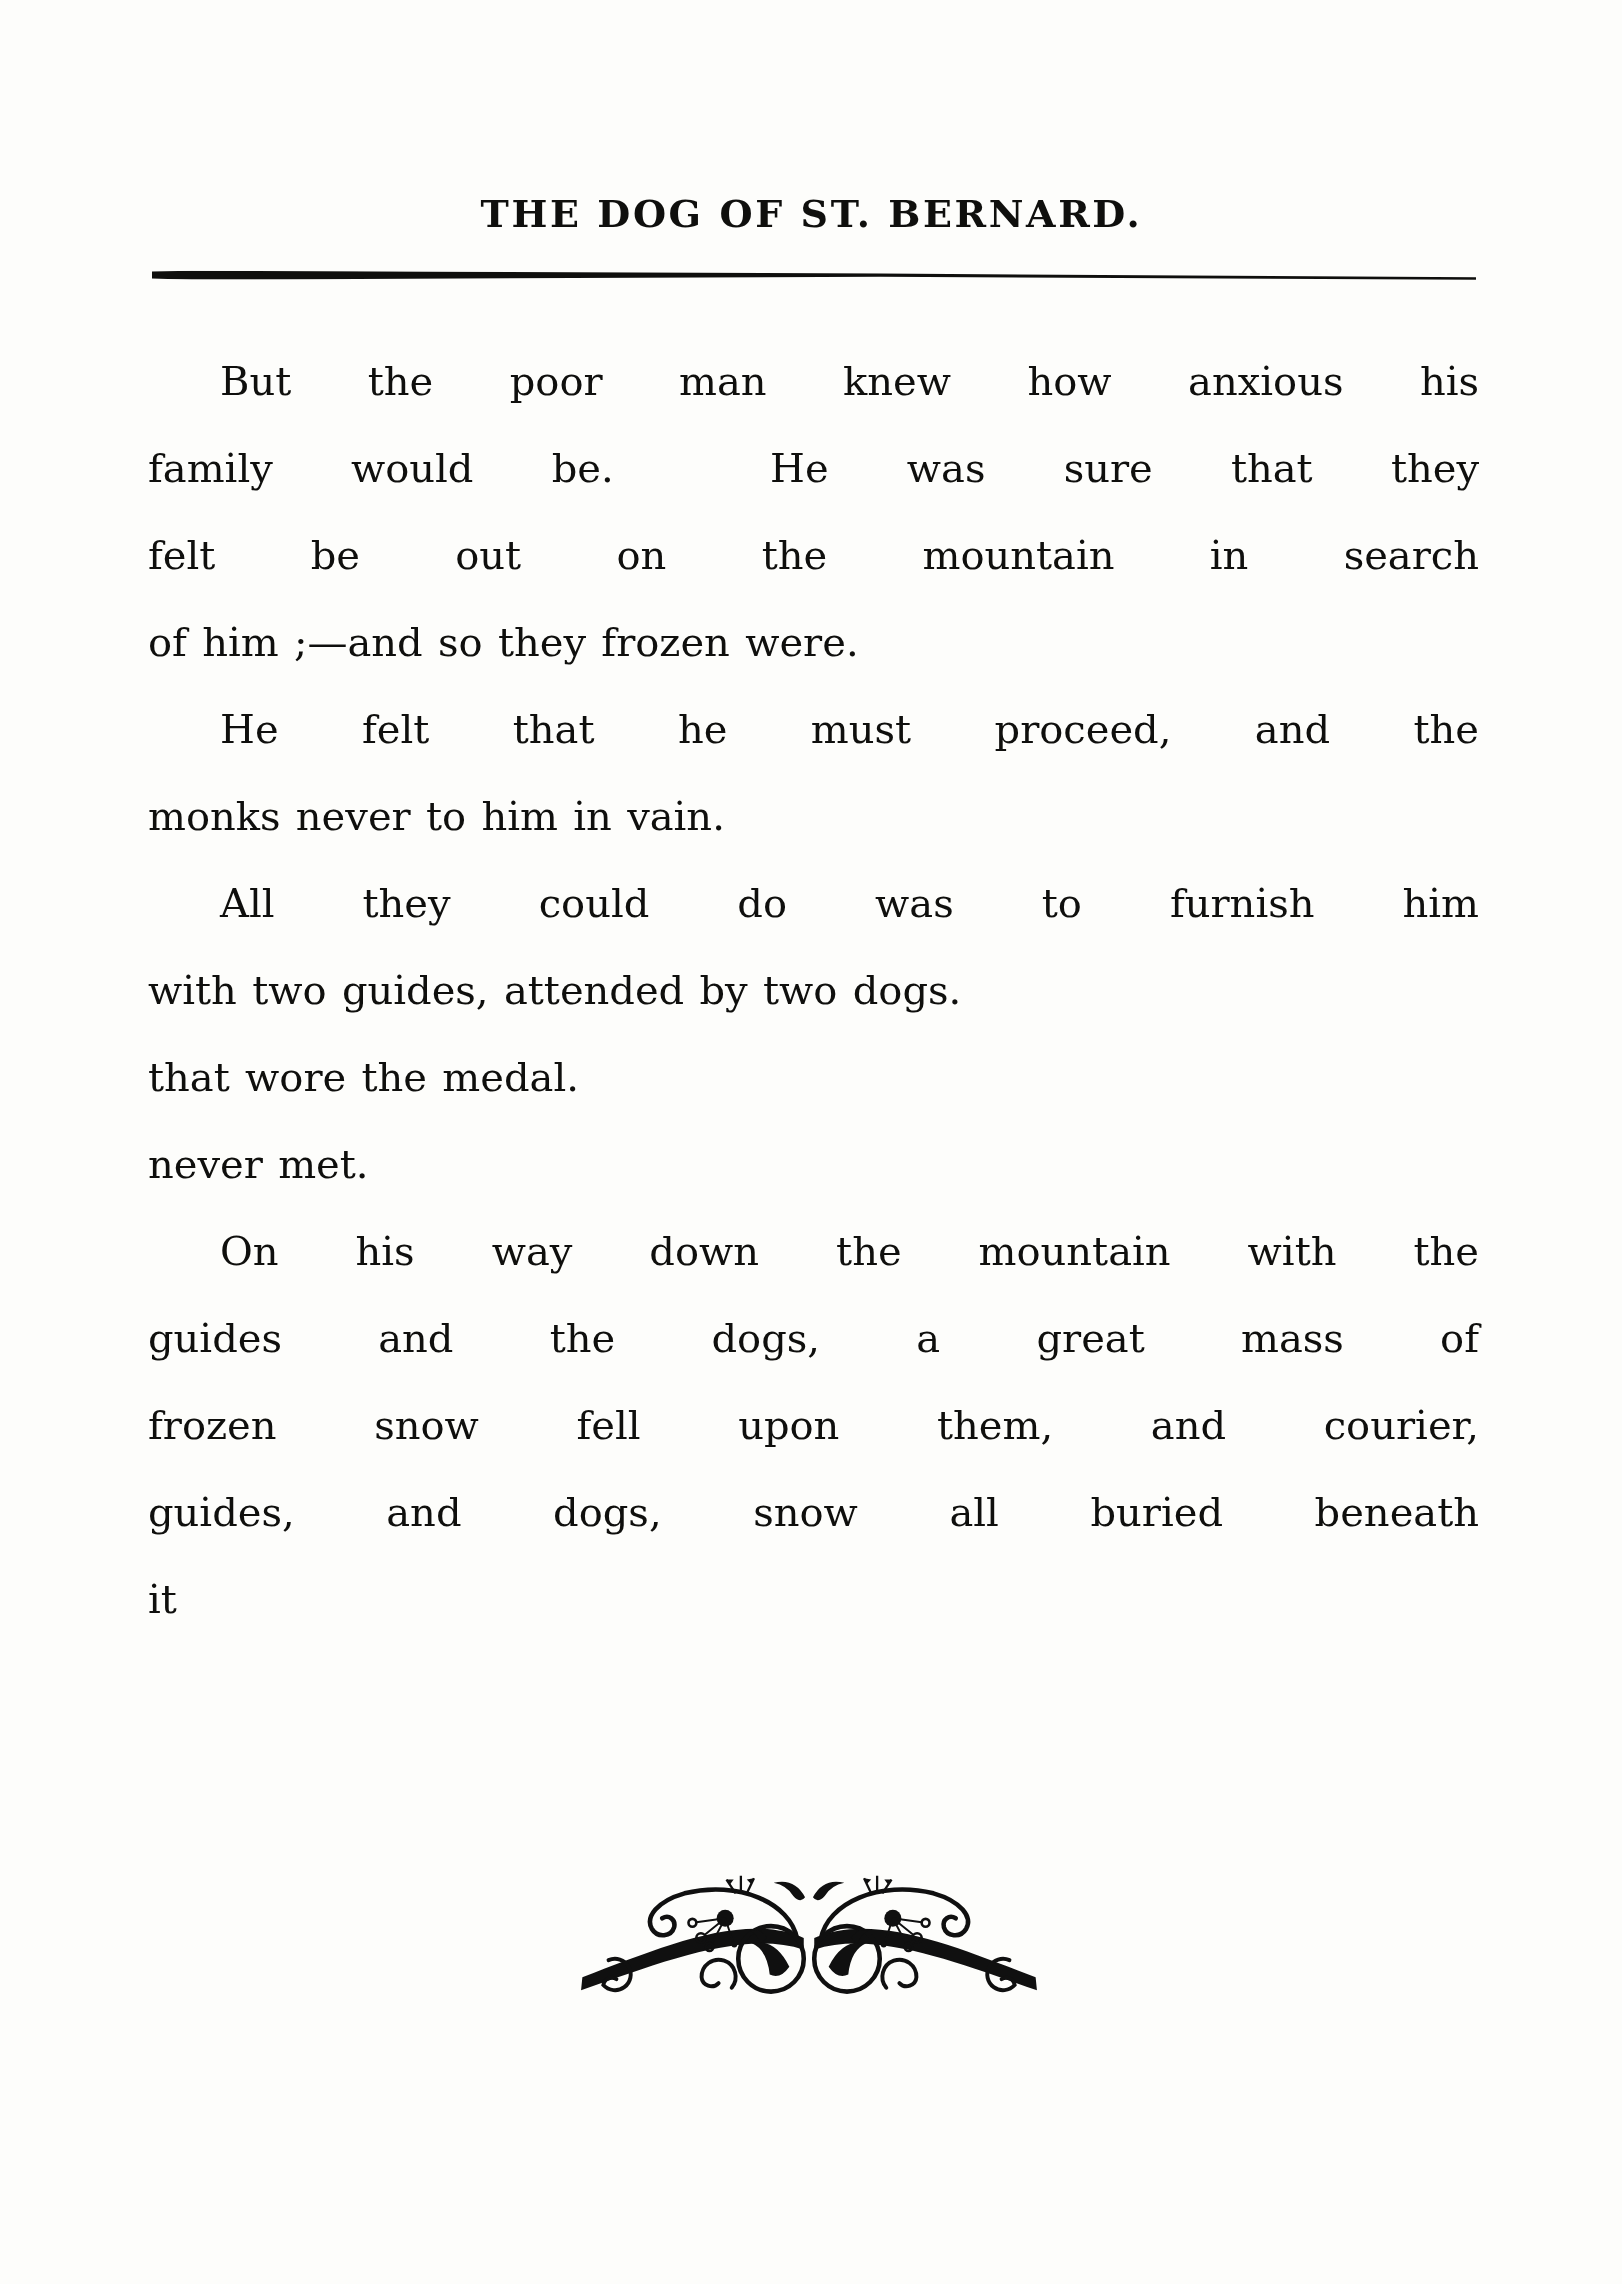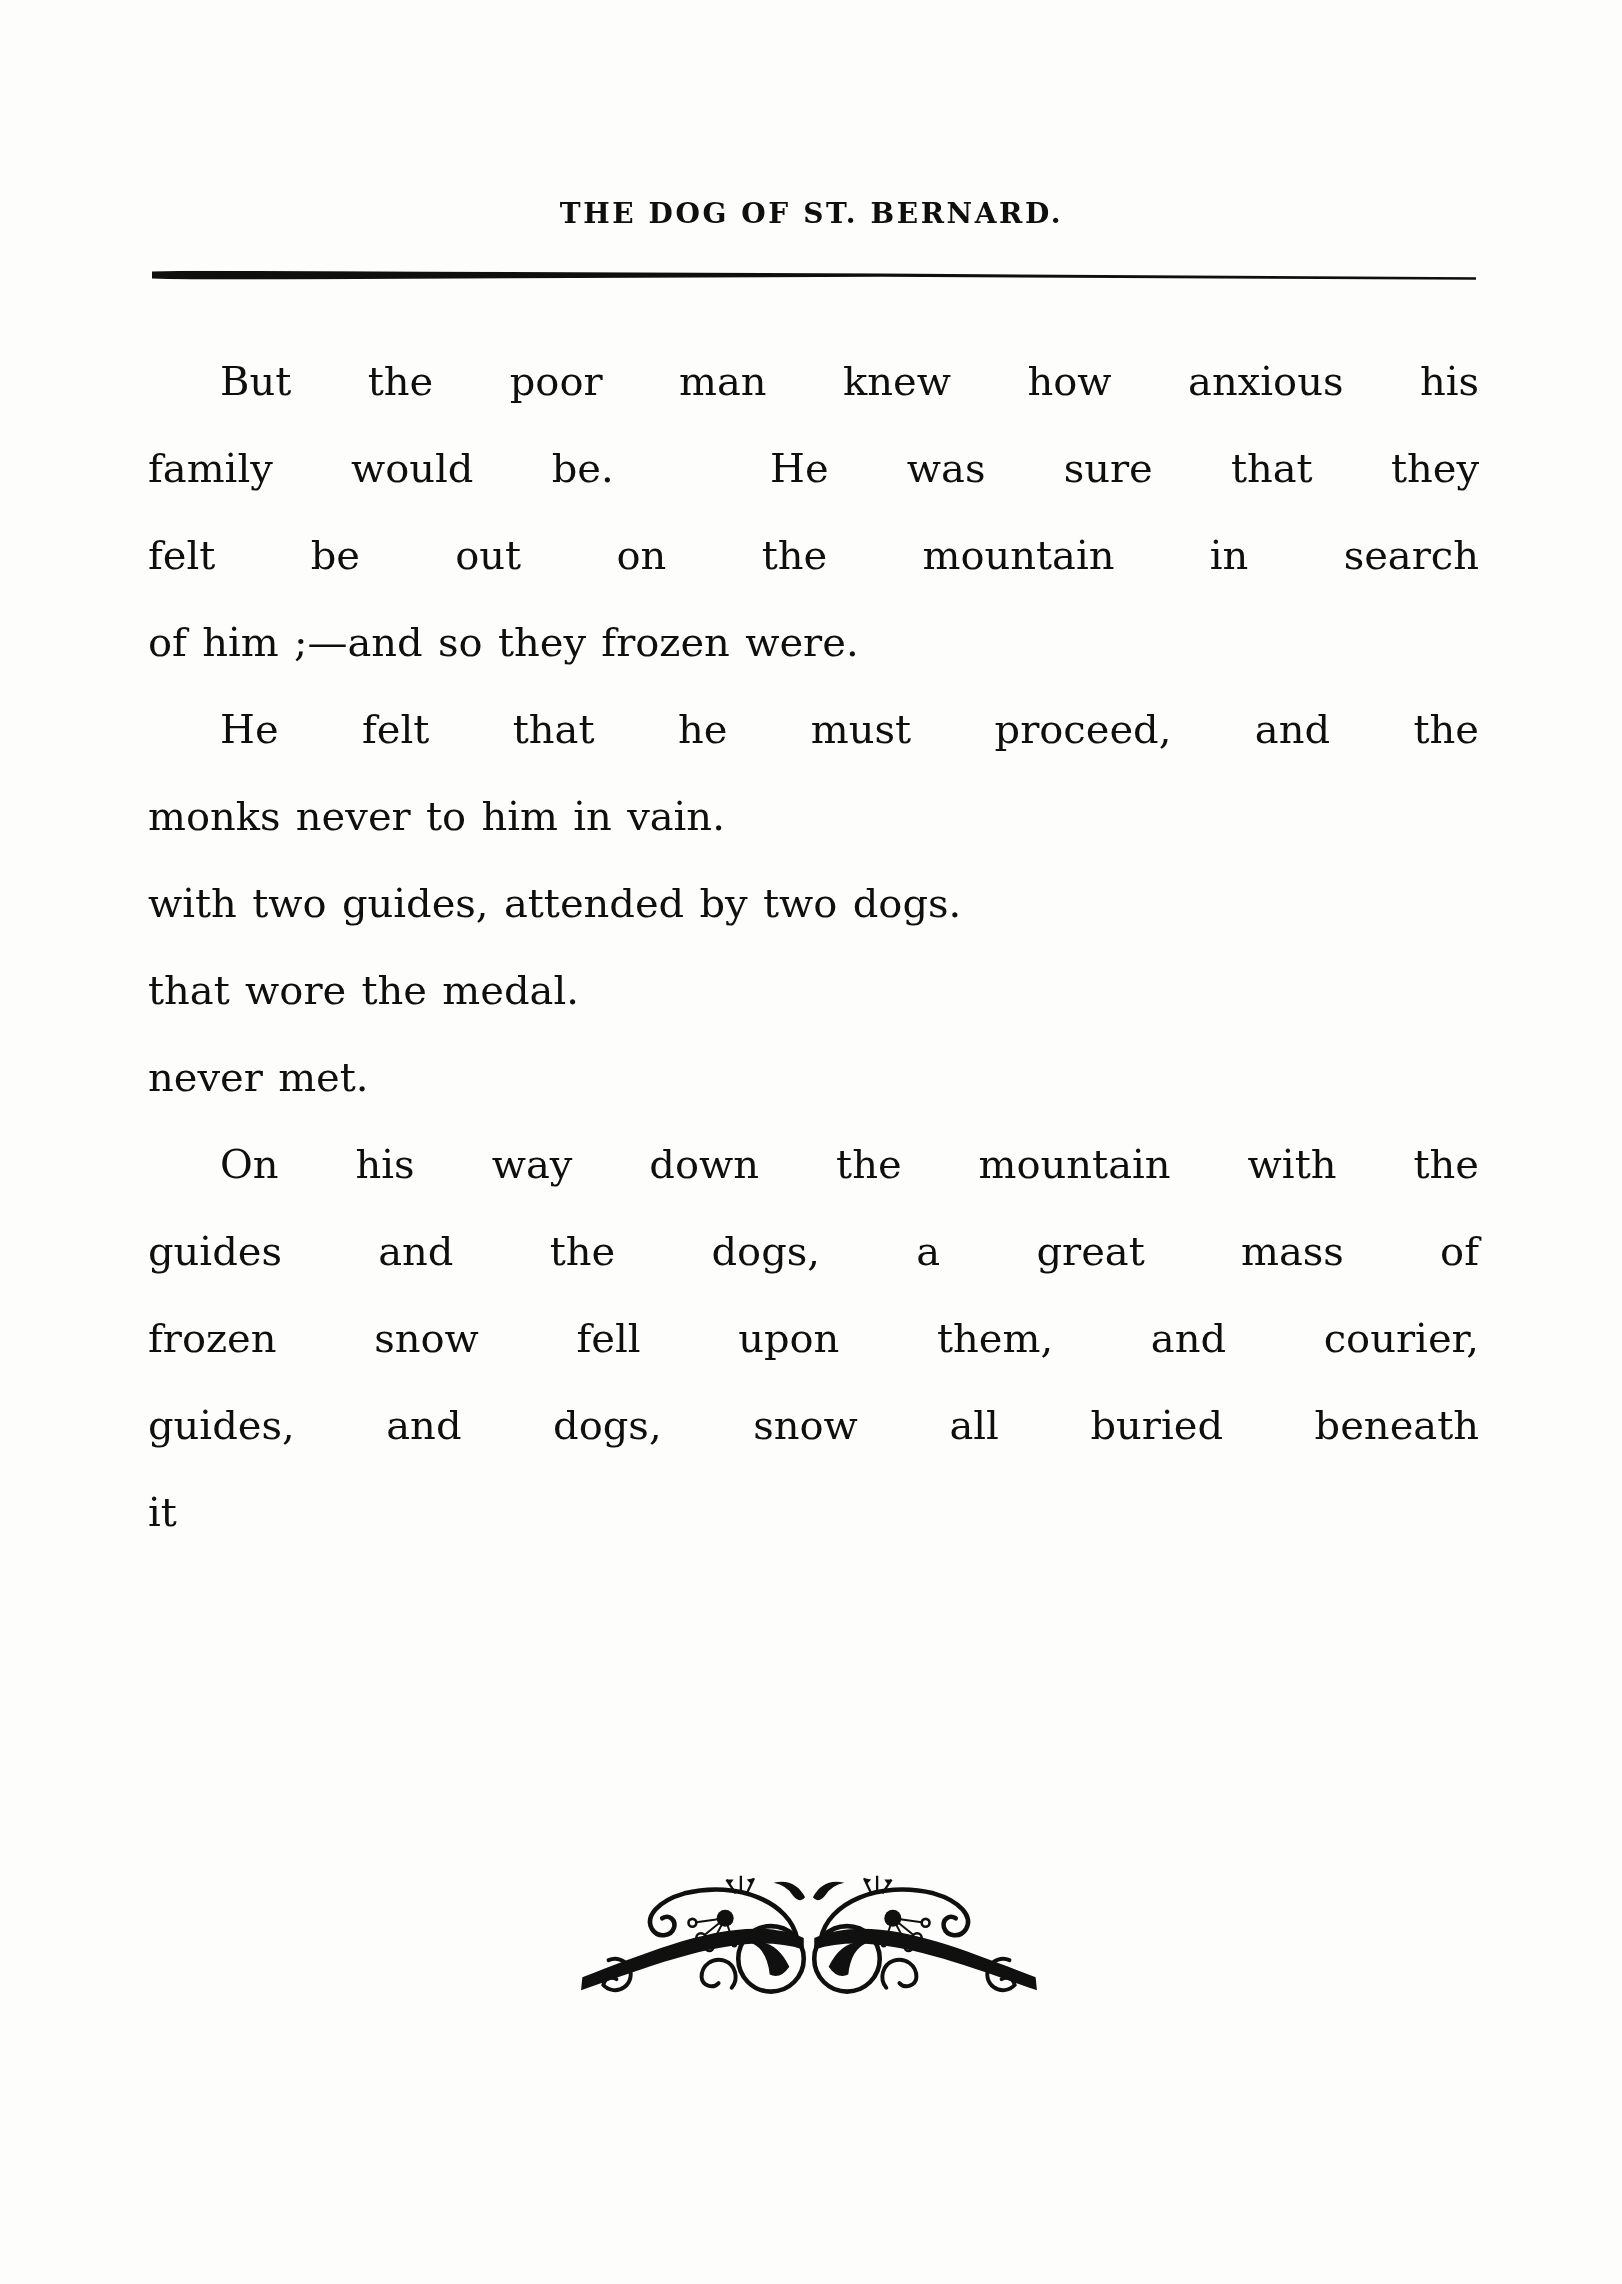--- a/index.html
+++ b/index.html
@@ -15,21 +15,21 @@
   .page {
     position: absolute;
     inset: 0;
   }
   .running-head {
     position: absolute;
     top: 191px;
     left: 145px;
     width: 1333px;
     text-align: center;
-    font-size: 28px;
+    font-size: 38px;
     line-height: 45px;
     font-weight: 700;
     letter-spacing: 2.6px;
     white-space: nowrap;
   }
   .rule {
     position: absolute;
     top: 272px;
     left: 152px;
     width: 1324px;
@@ -73,20 +73,21 @@
 
   <div class="rule"></div>
 
   <main class="body-text">
       <div class="line pstart">But the poor man knew how anxious his</div>
       <div class="line">family would be.&nbsp; He was sure that they</div>
       <div class="line">felt be out on the mountain in search</div>
       <div class="line pend">of him ;—and so they frozen were.</div>
       <div class="line pstart">He felt that he must proceed, and the</div>
       <div class="line pend">monks never to him in vain.</div>
+      <div class="line pstart">All they could do was to furnish him</div>
       <div class="line pend">with two guides, attended by two dogs.</div>
       <div class="line pend">that wore the medal.</div>
       <div class="line pend">never met.</div>
       <div class="line pstart">On his way down the mountain with the</div>
       <div class="line">guides and the dogs, a great mass of</div>
       <div class="line">frozen snow fell upon them, and courier,</div>
       <div class="line">guides, and dogs, snow all buried beneath</div>
       <div class="line pend">it</div>
     </main>
 

